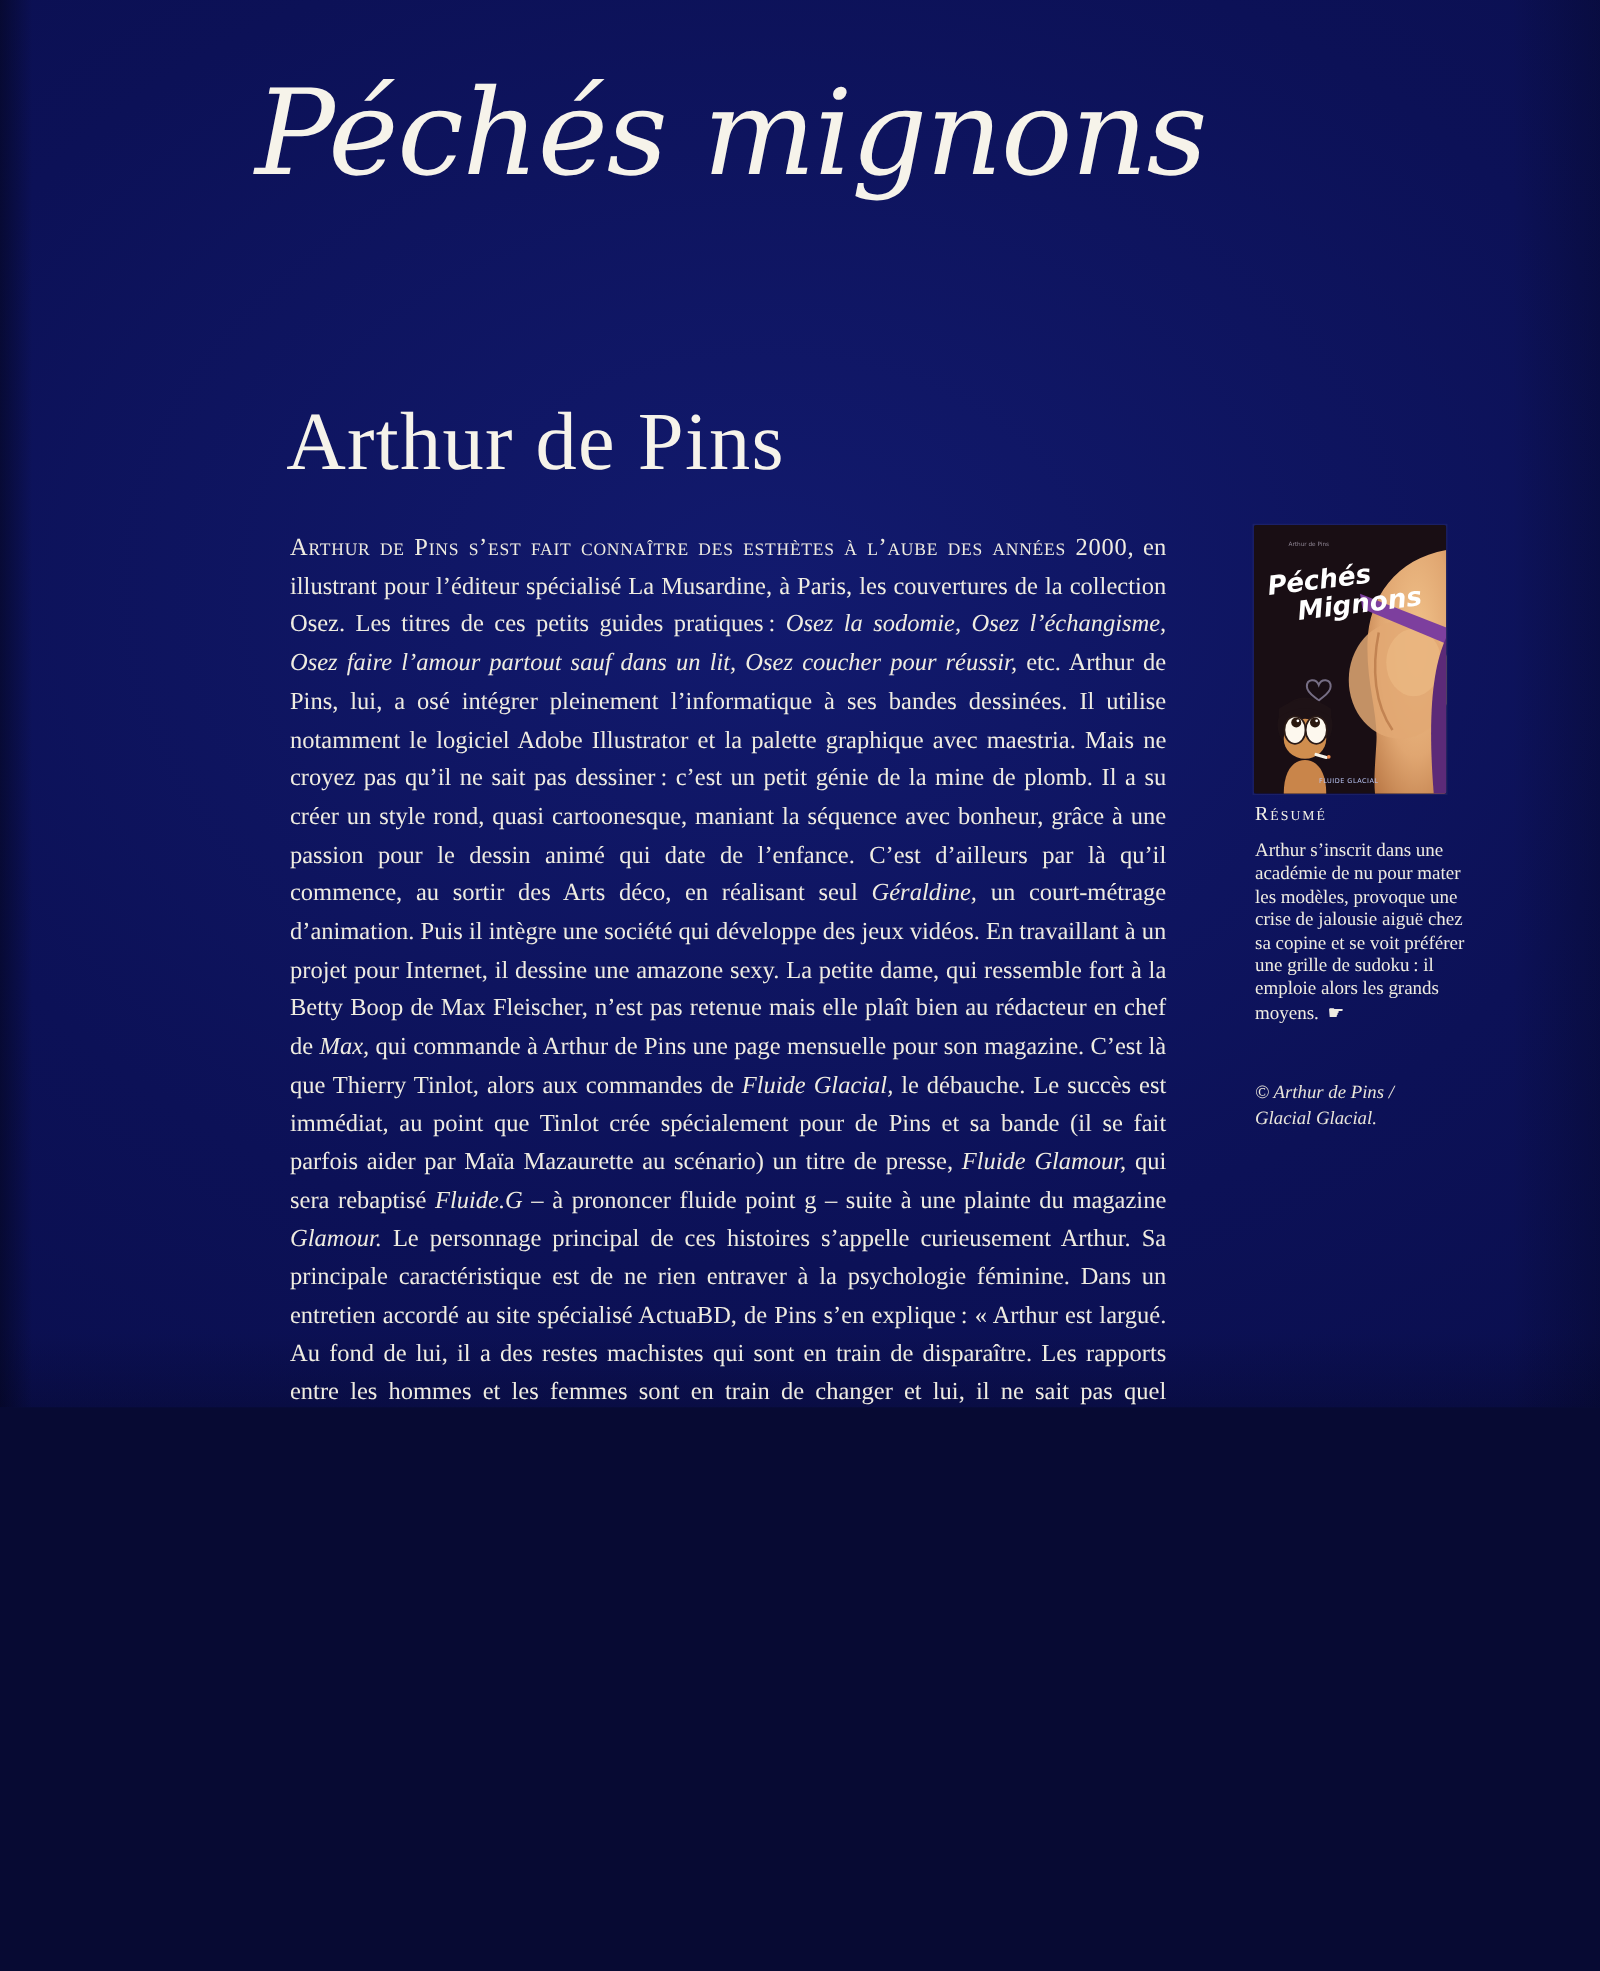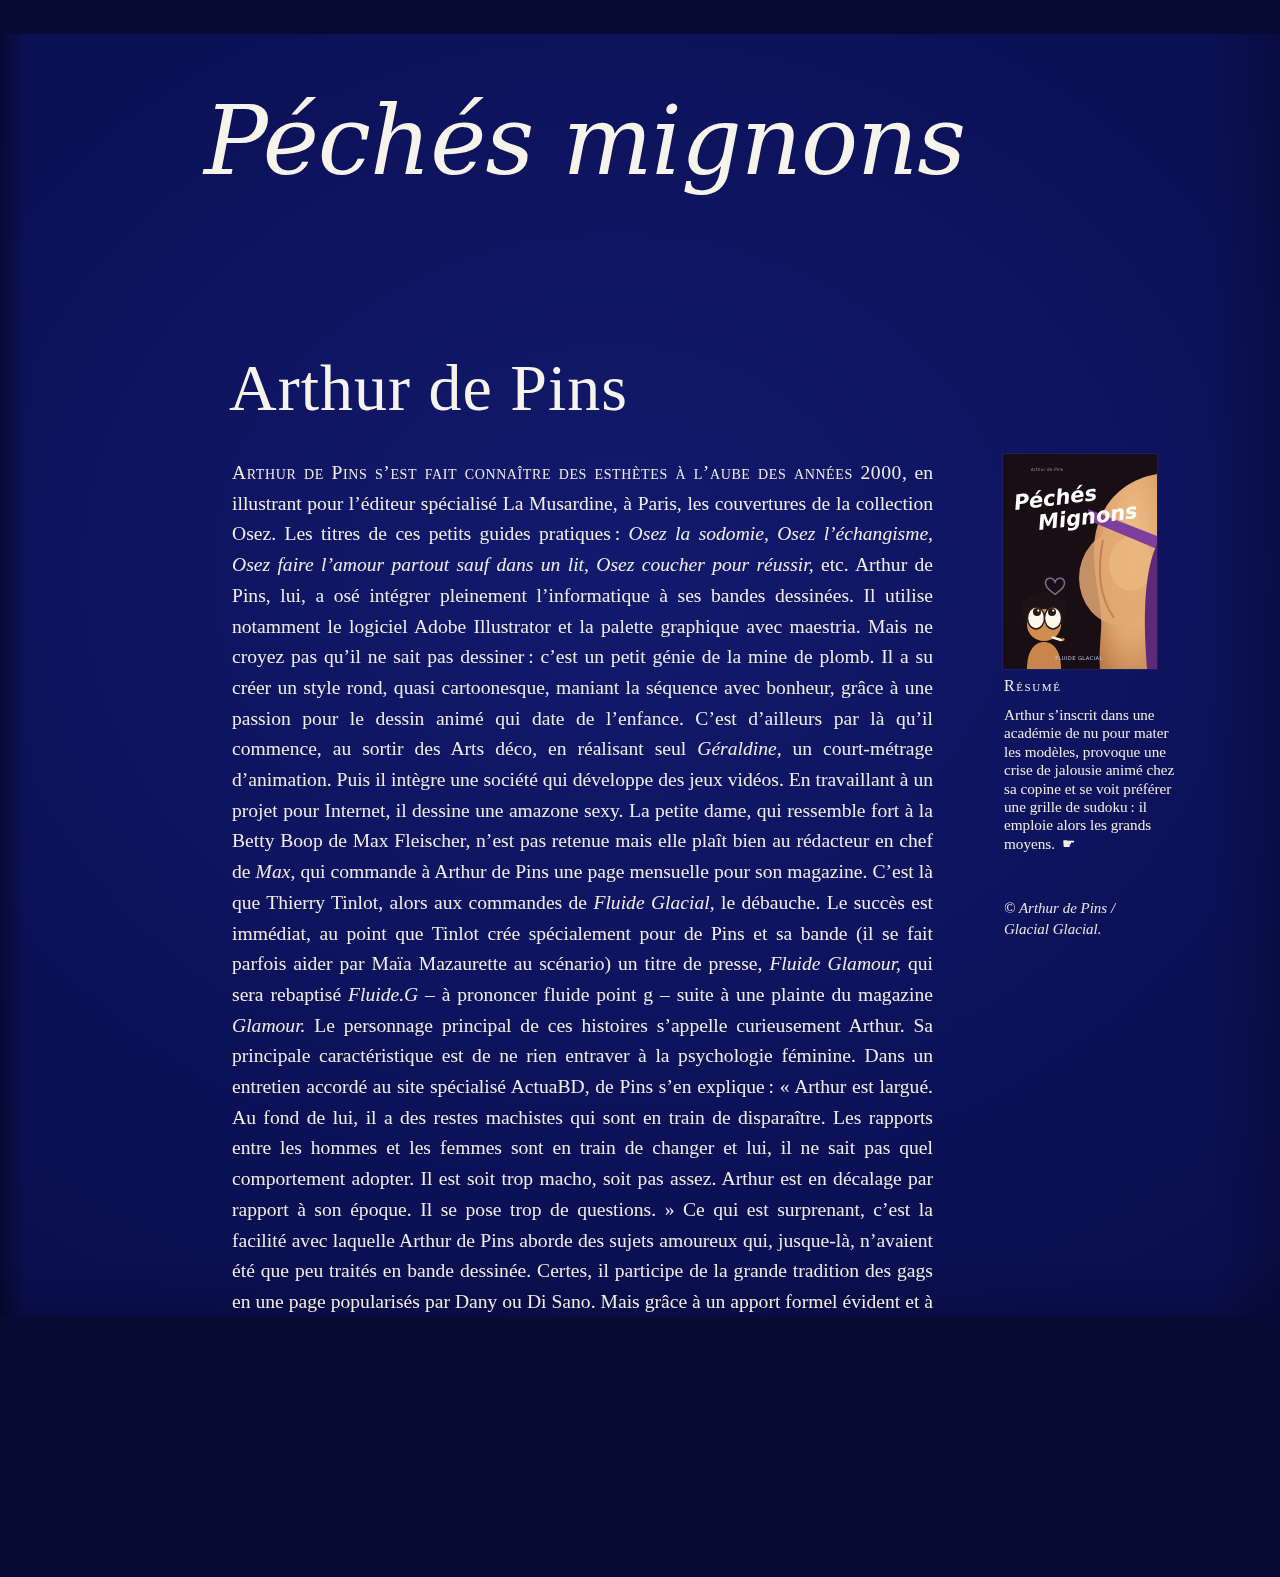--- a/index.html
+++ b/index.html
@@ -1,25 +1,24 @@
 <!DOCTYPE html>
 <html lang="fr"><head>
 <meta charset="utf-8">
 <style>
   html,body{margin:0;padding:0;background:#070a33;}
   .page{
-    position:relative;width:1280px;height:1283px;overflow:hidden;
+    position:relative;width:1280px;height:1126px;overflow:hidden;
     color:#f1eee3;
     font-family:"Liberation Serif","DejaVu Serif",serif;
     background:
       linear-gradient(90deg, rgba(3,4,24,.55) 0px, rgba(3,4,24,0) 26px),
       linear-gradient(270deg, rgba(3,4,24,.30) 0px, rgba(3,4,24,0) 70px),
       linear-gradient(0deg, rgba(3,4,24,.25) 0px, rgba(3,4,24,0) 60px),
       radial-gradient(95% 80% at 48% 42%, #121a6e 0%, #0c1157 60%, #0a0e4c 100%);
-    margin-top: 34px;
   }
   .script-title{
     position:absolute;left:204px;top:52px;margin:0;
     font-family:"DejaVu Serif",serif;font-style:italic;font-weight:400;
     font-size:95px;letter-spacing:-1px;color:#f6f3ea;white-space:nowrap;
   }
   .artist-heading{
     position:absolute;left:229px;top:316px;margin:0;
     font-weight:400;font-size:66px;letter-spacing:1px;color:#f6f3ea;white-space:nowrap;
   }
@@ -101,19 +100,19 @@
         <text x="44" y="17" text-anchor="middle" font-size="4.6" fill="#8f8694" font-family="DejaVu Sans, sans-serif">Arthur de Pins</text>
         <text x="12" y="56" font-size="21" fill="#ffffff" font-weight="bold" font-style="italic" font-family="DejaVu Sans, sans-serif" transform="rotate(-7 12 56)">Péchés</text>
         <text x="36" y="76" font-size="21" fill="#ffffff" font-weight="bold" font-style="italic" font-family="DejaVu Sans, sans-serif" transform="rotate(-7 36 76)">Mignons</text>
         <text x="76" y="206" text-anchor="middle" font-size="5.2" fill="#b9c4f2" letter-spacing="0.4" font-family="DejaVu Sans, sans-serif">FLUIDE GLACIAL</text>
       </g>
     </svg>
   </div>
 
   <div class="resume-heading">Résumé</div>
 
-  <div class="resume-text"><span>Arthur s’inscrit dans une académie de nu pour mater les modèles, provoque une crise de jalousie animé chez sa copine et se voit préférer une grille de sudoku : il emploie alors les grands moyens.</span><span class="manicule">☛</span></div>
+  <div class="resume-text"><span>Arthur s’inscrit dans une académie de nu pour mater les modèles, provoque une crise de jalousie aiguë chez sa copine et se voit préférer une grille de sudoku : il emploie alors les grands moyens.</span><span class="manicule">☛</span></div>
 
   <div class="credit">© Arthur de Pins / Glacial Glacial.</div>
 
   <div class="page-number">315</div>
 
 </div>
 
 </body></html>

